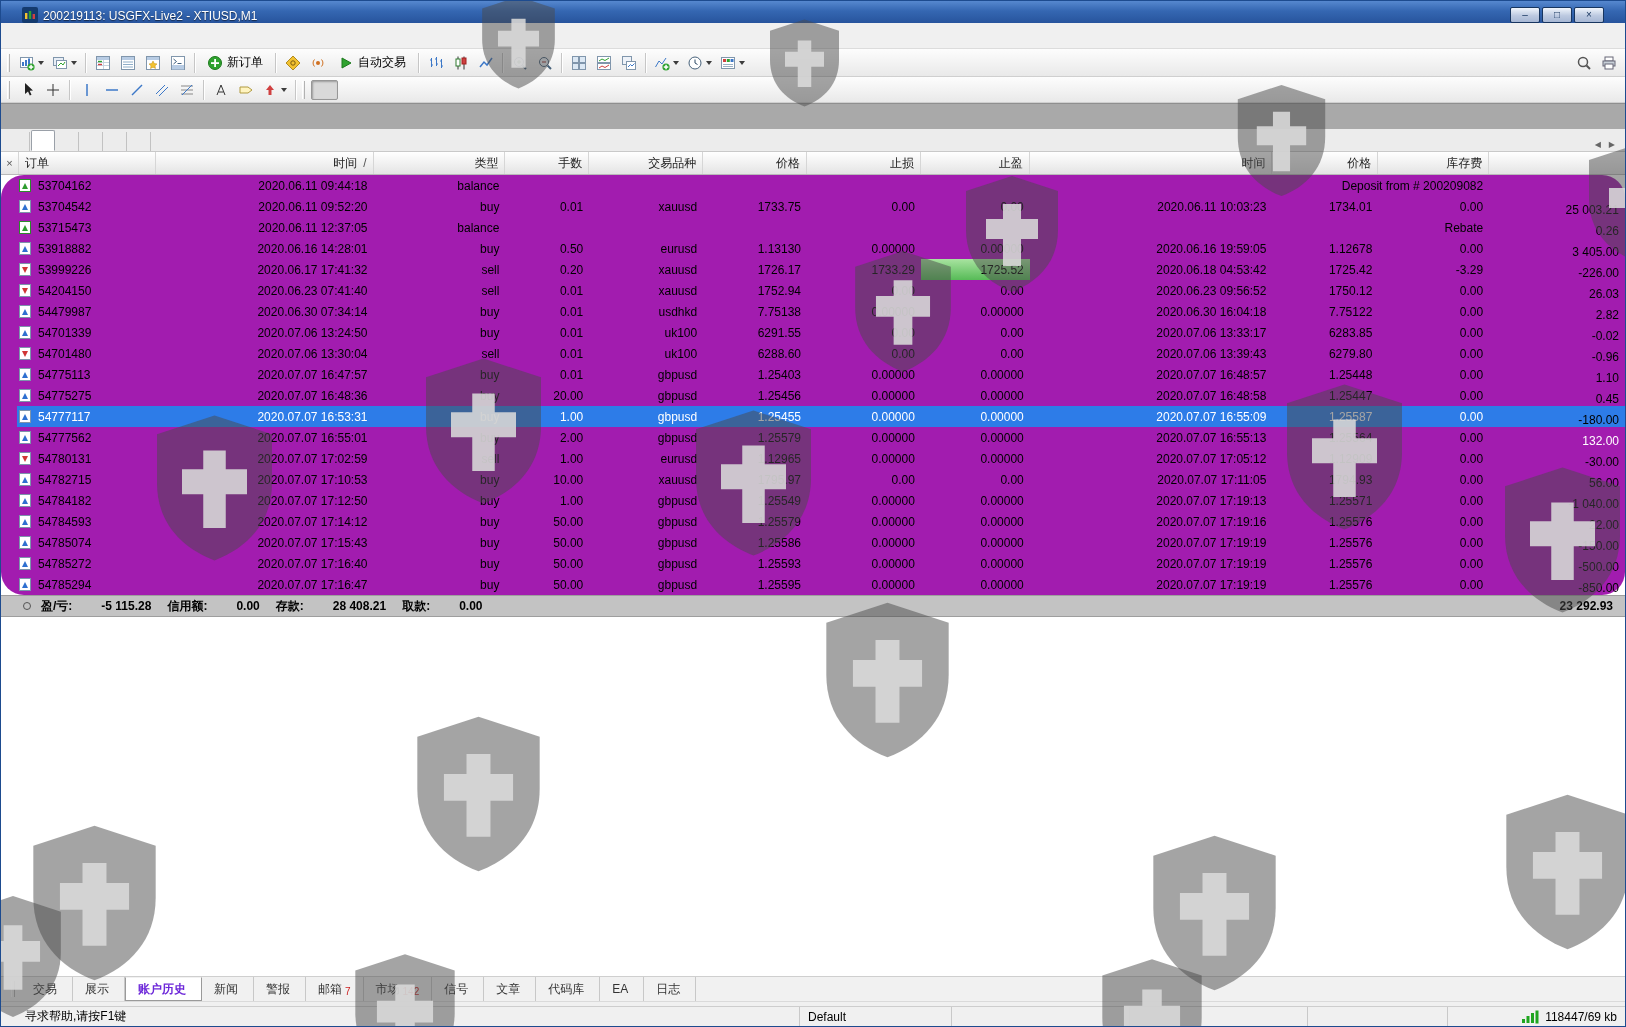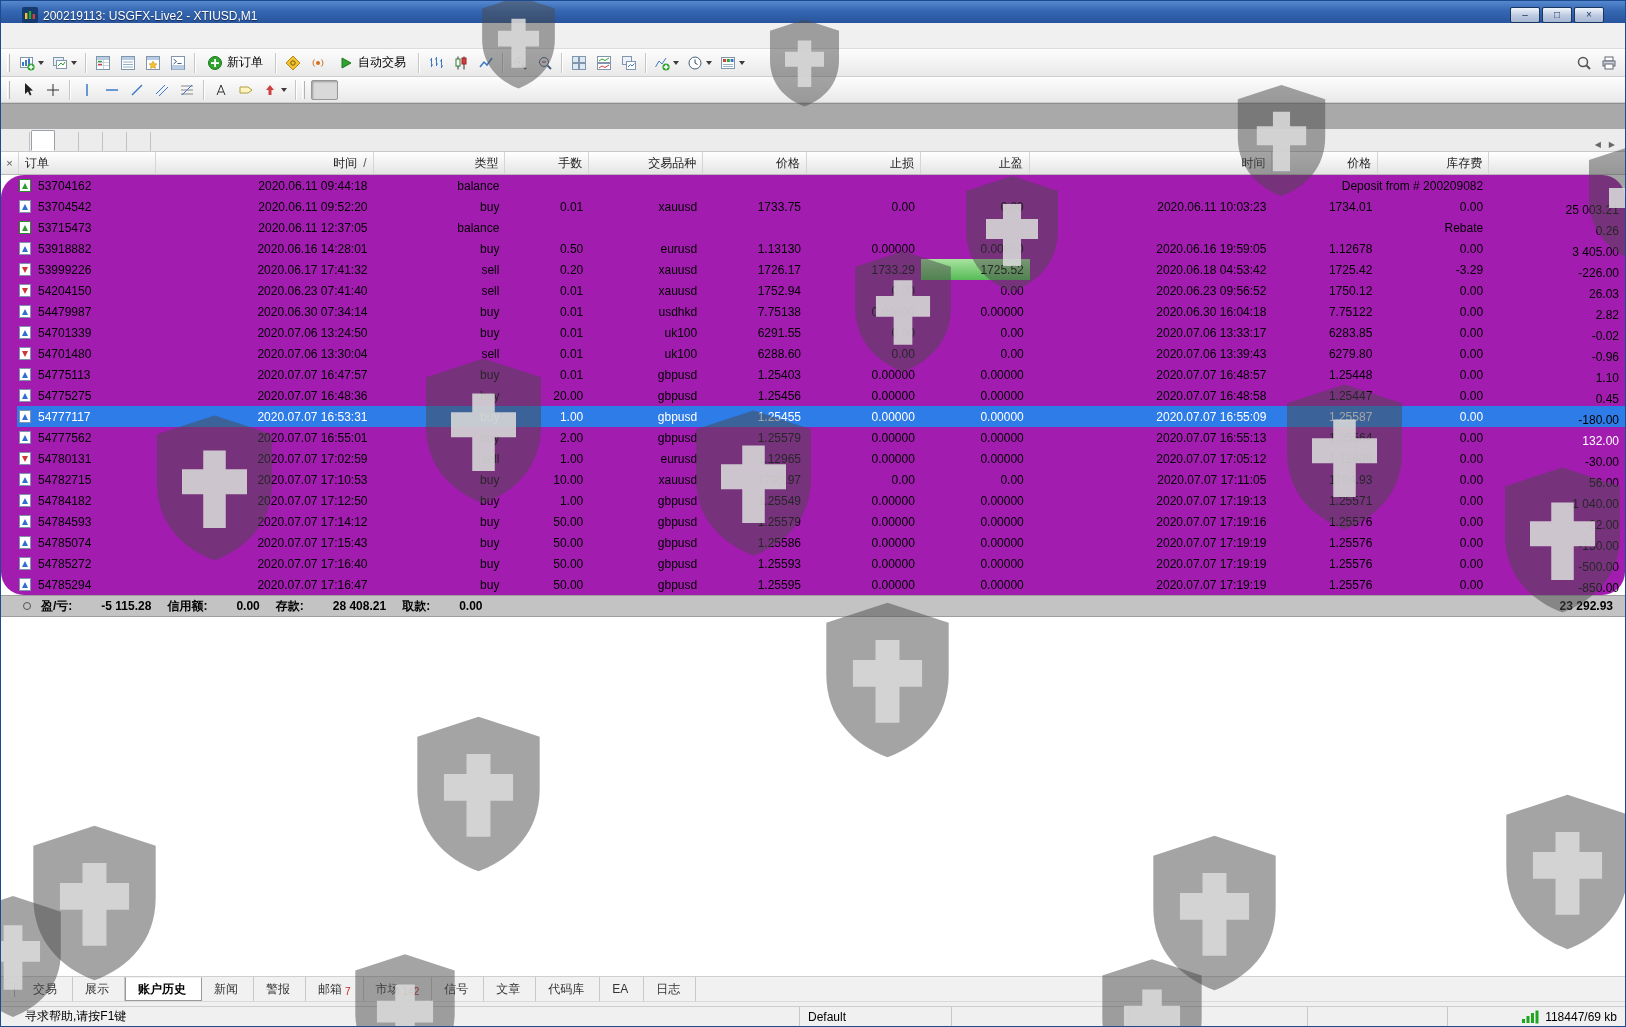--- a/index.html
+++ b/index.html
@@ -87,21 +87,21 @@
   .sumrow .lbl{margin-right:5px;text-align:center;}
   .sumrow .val{margin-right:16px;margin-left:24px;}
   .sumtotal{margin-left:auto;}
   .filler{flex:1;background:#fff;}
   
   .termtabs{height:25px;flex:0 0 25px;background:#f1f1f1;border-top:1px solid #cfcfcf;
     display:flex;align-items:stretch;padding-left:4px;}
   .tgrip{width:4px;margin:4px 6px;border-left:1px solid #fff;border-right:1px solid #b2b2b2;}
   .ttabs{display:flex;align-items:stretch;}
   .ttab{display:flex;align-items:center;padding:0 12px;border-right:1px solid #c8c8c8;color:#333;white-space:nowrap;}
-  .ttab.active{background:#fff;font-weight:bold;color:#000000;border:1px solid #9a9a9a;border-top:1px solid #f1f1f1;}
+  .ttab.active{background:#fff;font-weight:bold;color:#6d28d9;border:1px solid #9a9a9a;border-top:1px solid #f1f1f1;}
   .badge{color:#cc2222;font-size:10px;margin-left:3px;position:relative;top:2px;}
   .gapstrip{height:5px;flex:0 0 5px;background:#f0f0f0;border-top:1px solid #dadada;}
   
   .statusbar{height:20px;flex:0 0 20px;background:#f0f0f0;border-top:1px solid #cdcdcd;
     display:flex;align-items:stretch;}
   .spane{display:flex;align-items:center;padding:0 8px;border-left:1px solid #c9c9c9;white-space:nowrap;}
   .spane.first{border-left:none;flex:1;padding-left:24px;}
   .sp-profile{width:152px;}
   .sp-e1{width:178px;}
   .sp-e2{width:178px;}

